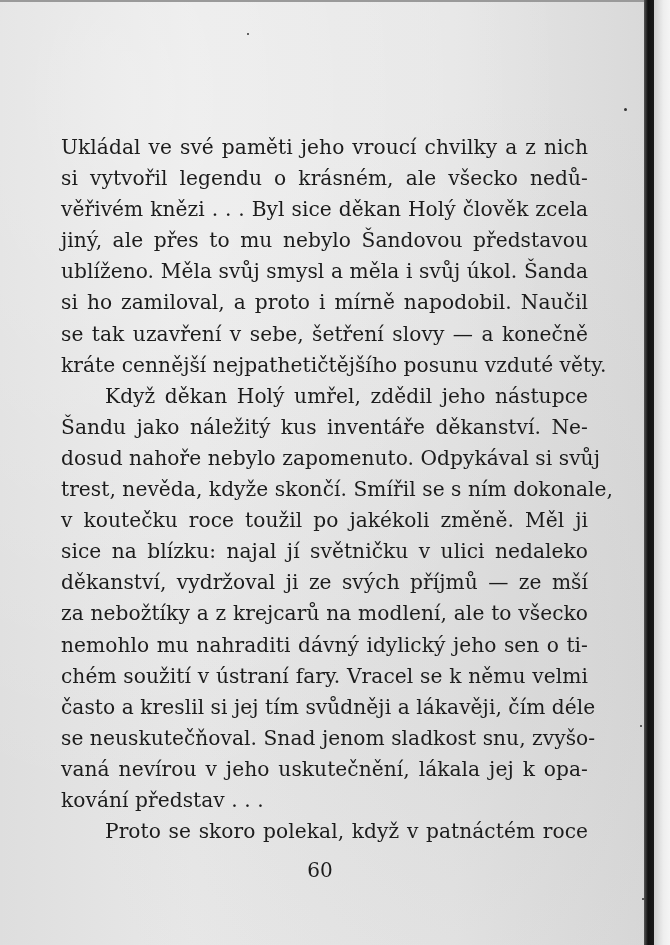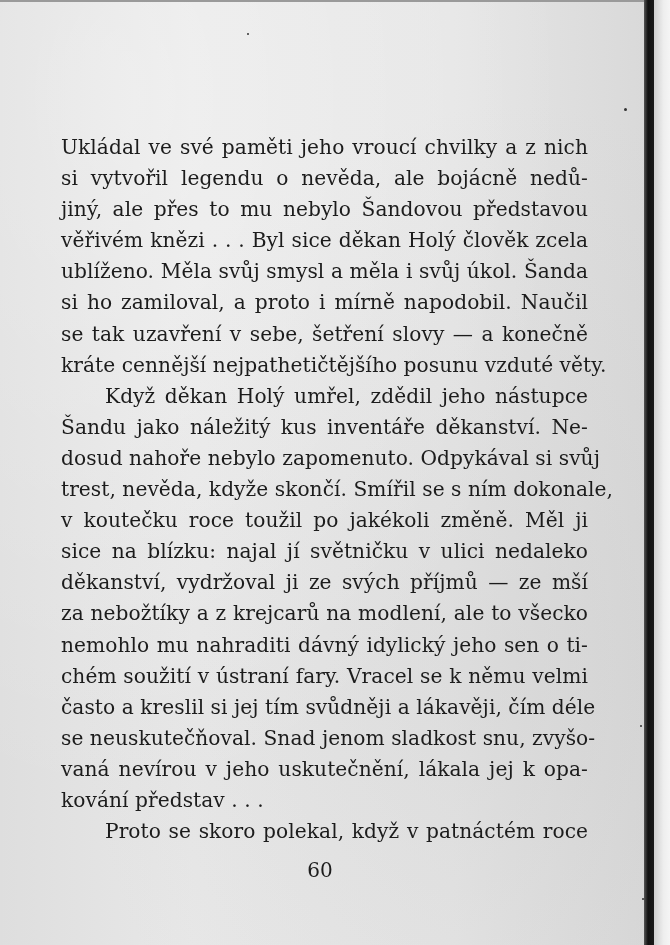--- a/index.html
+++ b/index.html
@@ -87,23 +87,23 @@
     }
   </style>
 </head>
 <body>
 
 <div class="page">
   <div class="text-block">
 
     <div>
       <span class="line">Ukládal ve své paměti jeho vroucí chvilky a z nich</span>
-      <span class="line">si vytvořil legendu o nevěda, ale bojácně nedů-</span>
+      <span class="line">si vytvořil legendu o krásném, ale všecko nedů-</span>
+      <span class="line">věřivém knězi . . . Byl sice děkan Holý člověk zcela</span>
       <span class="line">jiný, ale přes to mu nebylo Šandovou představou</span>
-      <span class="line">věřivém knězi . . . Byl sice děkan Holý člověk zcela</span>
       <span class="line">ublíženo. Měla svůj smysl a měla i svůj úkol. Šanda</span>
       <span class="line">si ho zamiloval, a proto i mírně napodobil. Naučil</span>
       <span class="line">se tak uzavření v sebe, šetření slovy — a konečně</span>
       <span class="line">kráte cennější nejpathetičtějšího posunu vzduté věty.</span>
     </div>
 
     <div>
       <span class="line indent">Když děkan Holý umřel, zdědil jeho nástupce</span>
       <span class="line">Šandu jako náležitý kus inventáře děkanství. Ne-</span>
       <span class="line">dosud nahoře nebylo zapomenuto. Odpykával si svůj</span>

